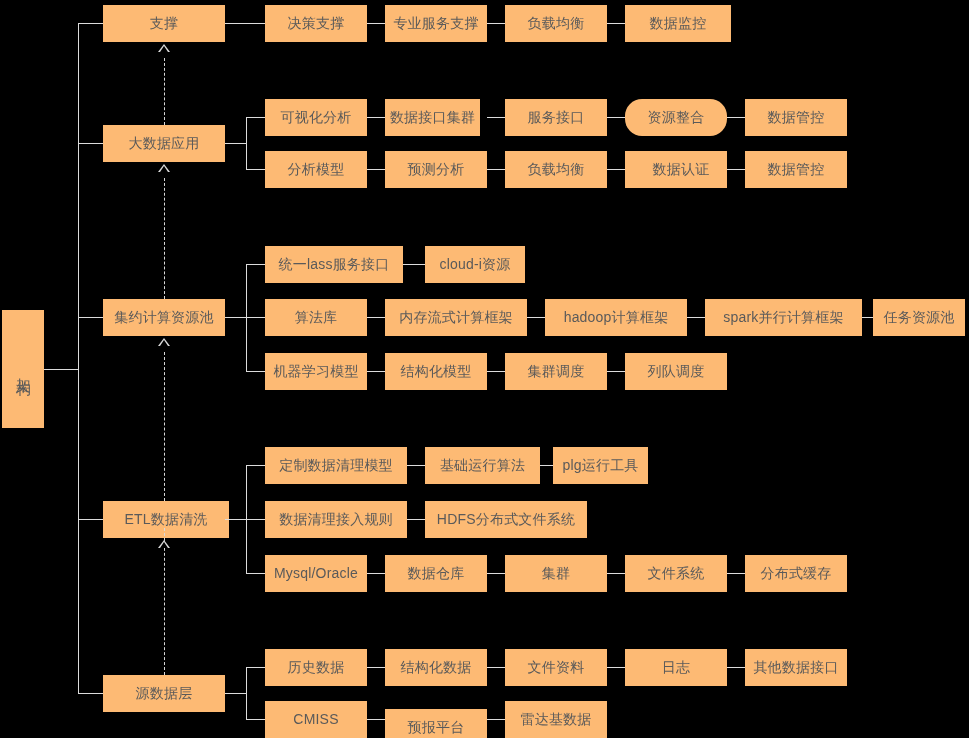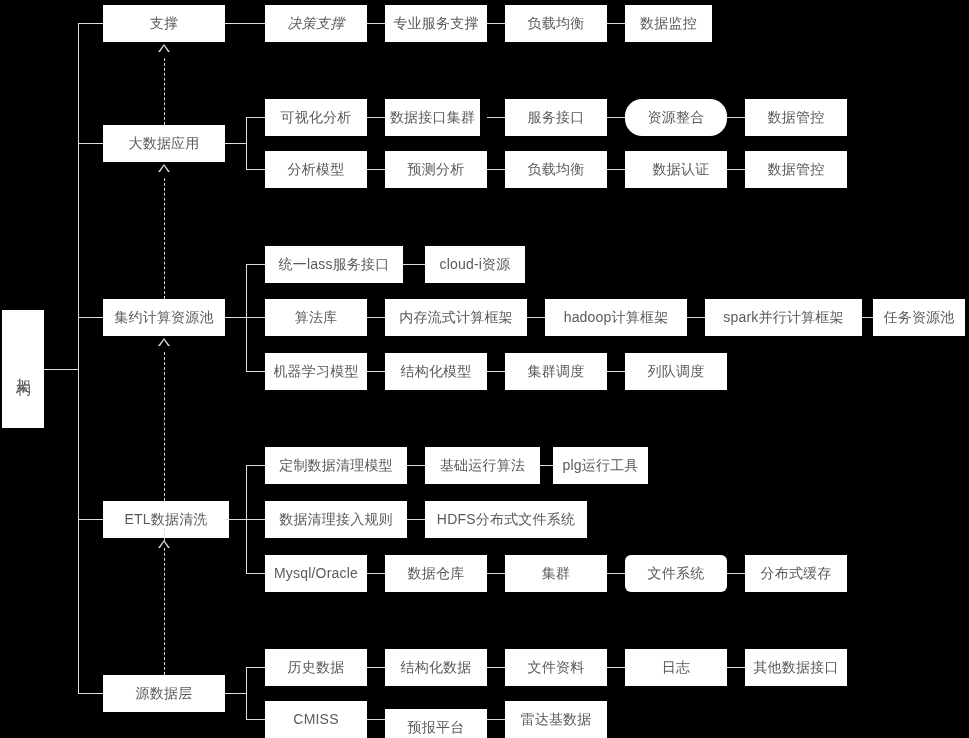--- a/index.html
+++ b/index.html
@@ -6,21 +6,21 @@
   #stage{
     position:relative;
     width:969px;height:738px;
     background:#000;
     font-family:"Liberation Sans","DejaVu Sans",sans-serif;
     overflow:hidden;
   }
   .node{
     position:absolute;
     box-sizing:border-box;
-    background:#ffffff;
+    background:#fdba74;
     color:#5a5a5a;
     font-size:14px;
     display:flex;
     align-items:center;
     justify-content:center;
     text-align:center;
     line-height:1.25;
     white-space:nowrap;
     letter-spacing:0.2px;
   }
@@ -93,27 +93,27 @@
   <div class="arrowhead" style="left:158px;top:164px;"></div>
 
   <div class="dashed" style="left:164px;top:352px;height:149px;"></div>
   <div class="arrowhead" style="left:158px;top:338px;"></div>
 
   <div class="dashed" style="left:164px;top:528px;height:147px;"></div>
   <div class="arrowhead" style="left:158px;top:540px;"></div>
 
   <div class="edge h" style="left:225px;top:23px;width:40px;"></div>
 
-  <div class="node" style="left:265px;top:5px;width:102px;height:37px;font-style:italic;">决策支撑</div>
+  <div class="node" style="left:265px;top:5px;width:102px;height:37px;">决策支撑</div>
   <div class="edge h" style="left:367px;top:23px;width:18px;"></div>
   <div class="node" style="left:385px;top:5px;width:102px;height:37px;">专业服务支撑</div>
   <div class="edge h" style="left:487px;top:23px;width:18px;"></div>
   <div class="node" style="left:505px;top:5px;width:102px;height:37px;">负载均衡</div>
   <div class="edge h" style="left:607px;top:23px;width:18px;"></div>
-  <div class="node" style="left:625px;top:5px;width:87px;height:37px;">数据监控</div>
+  <div class="node" style="left:625px;top:5px;width:106px;height:37px;">数据监控</div>
 
   <div class="edge h" style="left:225px;top:143px;width:21px;"></div>
   <div class="edge v" style="left:246px;top:117px;height:52px;"></div>
   <div class="edge h" style="left:246px;top:117px;width:19px;"></div>
   <div class="edge h" style="left:246px;top:169px;width:19px;"></div>
 
   <div class="node" style="left:265px;top:99px;width:102px;height:37px;">可视化分析</div>
   <div class="edge h" style="left:367px;top:117px;width:18px;"></div>
   <div class="node" style="left:385px;top:99px;width:95px;height:37px;">数据接口集群</div>
   <div class="edge h" style="left:487px;top:117px;width:18px;"></div>
@@ -176,21 +176,21 @@
   <div class="node" style="left:265px;top:501px;width:142px;height:37px;">数据清理接入规则</div>
   <div class="edge h" style="left:407px;top:519px;width:18px;"></div>
   <div class="node" style="left:425px;top:501px;width:162px;height:37px;">HDFS分布式文件系统</div>
 
   <div class="node" style="left:265px;top:555px;width:102px;height:37px;">Mysql/Oracle</div>
   <div class="edge h" style="left:367px;top:573px;width:18px;"></div>
   <div class="node" style="left:385px;top:555px;width:102px;height:37px;">数据仓库</div>
   <div class="edge h" style="left:487px;top:573px;width:18px;"></div>
   <div class="node" style="left:505px;top:555px;width:102px;height:37px;">集群</div>
   <div class="edge h" style="left:607px;top:573px;width:18px;"></div>
-  <div class="node" style="left:625px;top:555px;width:102px;height:37px;border-radius:6px;">文件系统</div>
+  <div class="node" style="left:625px;top:555px;width:102px;height:37px;">文件系统</div>
   <div class="edge h" style="left:727px;top:573px;width:18px;"></div>
   <div class="node" style="left:745px;top:555px;width:102px;height:37px;">分布式缓存</div>
 
   <div class="edge h" style="left:225px;top:693px;width:21px;"></div>
   <div class="edge v" style="left:246px;top:667px;height:52px;"></div>
   <div class="edge h" style="left:246px;top:667px;width:19px;"></div>
   <div class="edge h" style="left:246px;top:719px;width:19px;"></div>
 
   <div class="node" style="left:265px;top:649px;width:102px;height:37px;">历史数据</div>
   <div class="edge h" style="left:367px;top:667px;width:18px;"></div>

